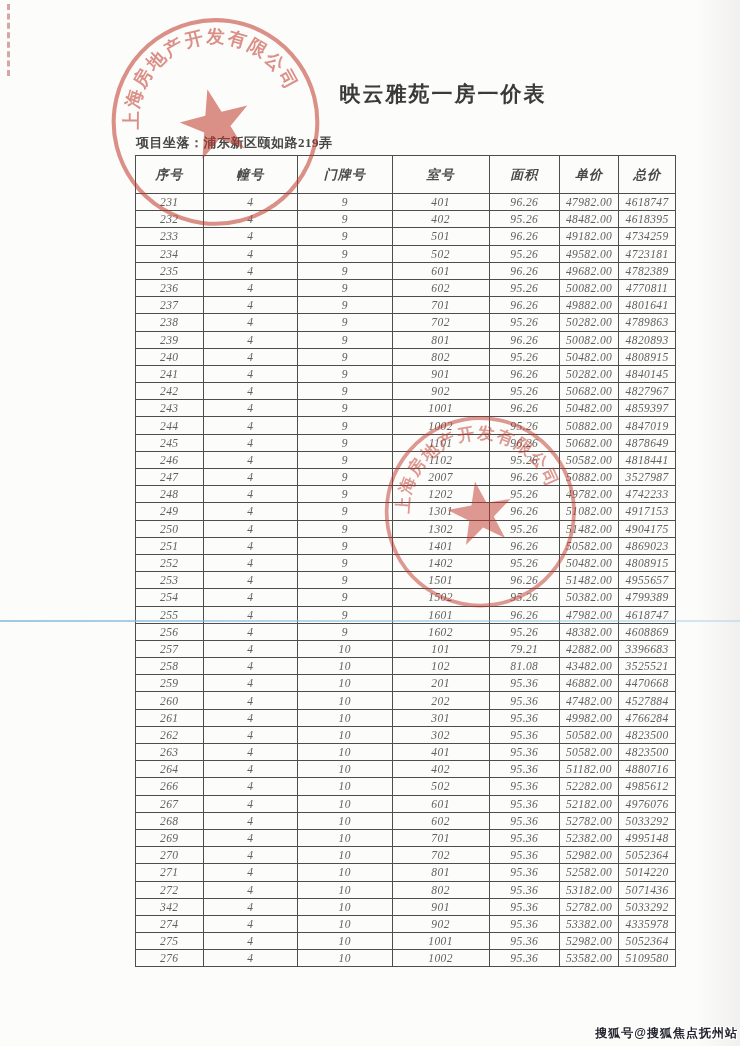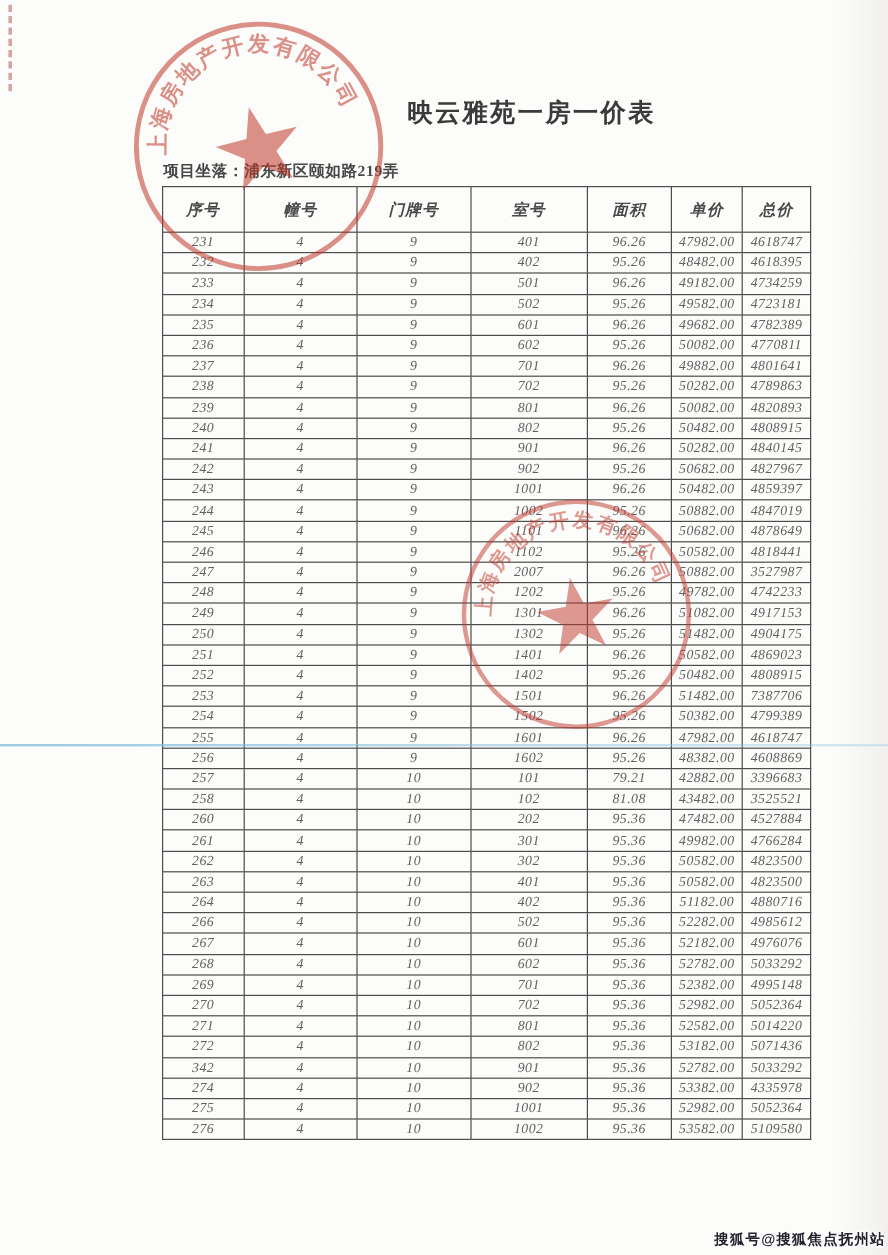--- a/index.html
+++ b/index.html
@@ -285,21 +285,21 @@
             <td>50482.00</td>
             <td>4808915</td>
           </tr>
           <tr>
             <td>253</td>
             <td>4</td>
             <td>9</td>
             <td>1501</td>
             <td>96.26</td>
             <td>51482.00</td>
-            <td>7387706</td>
+            <td>4955657</td>
           </tr>
           <tr>
             <td>254</td>
             <td>4</td>
             <td>9</td>
             <td>1502</td>
             <td>95.26</td>
             <td>50382.00</td>
             <td>4799389</td>
           </tr>
@@ -331,20 +331,29 @@
             <td>3396683</td>
           </tr>
           <tr>
             <td>258</td>
             <td>4</td>
             <td>10</td>
             <td>102</td>
             <td>81.08</td>
             <td>43482.00</td>
             <td>3525521</td>
+          </tr>
+          <tr>
+            <td>259</td>
+            <td>4</td>
+            <td>10</td>
+            <td>201</td>
+            <td>95.36</td>
+            <td>46882.00</td>
+            <td>4470668</td>
           </tr>
           <tr>
             <td>260</td>
             <td>4</td>
             <td>10</td>
             <td>202</td>
             <td>95.36</td>
             <td>47482.00</td>
             <td>4527884</td>
           </tr>

